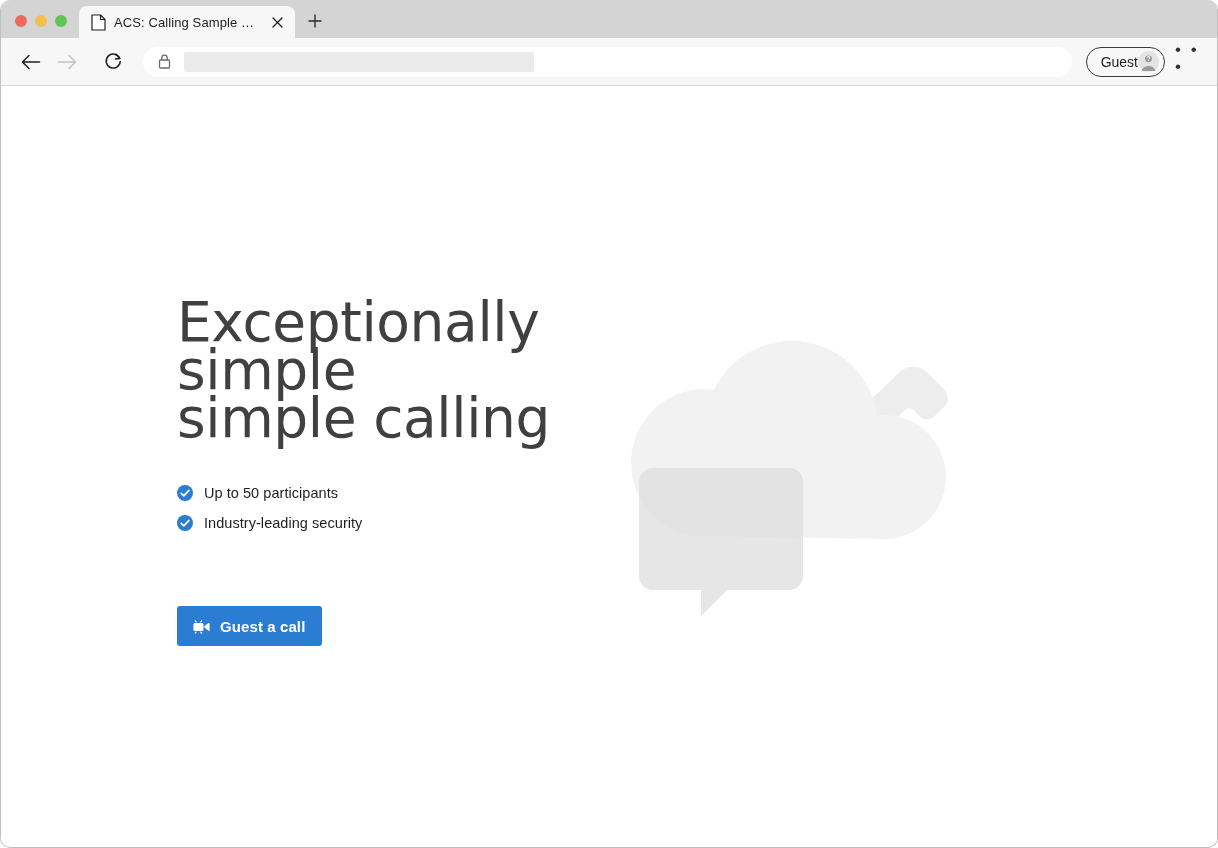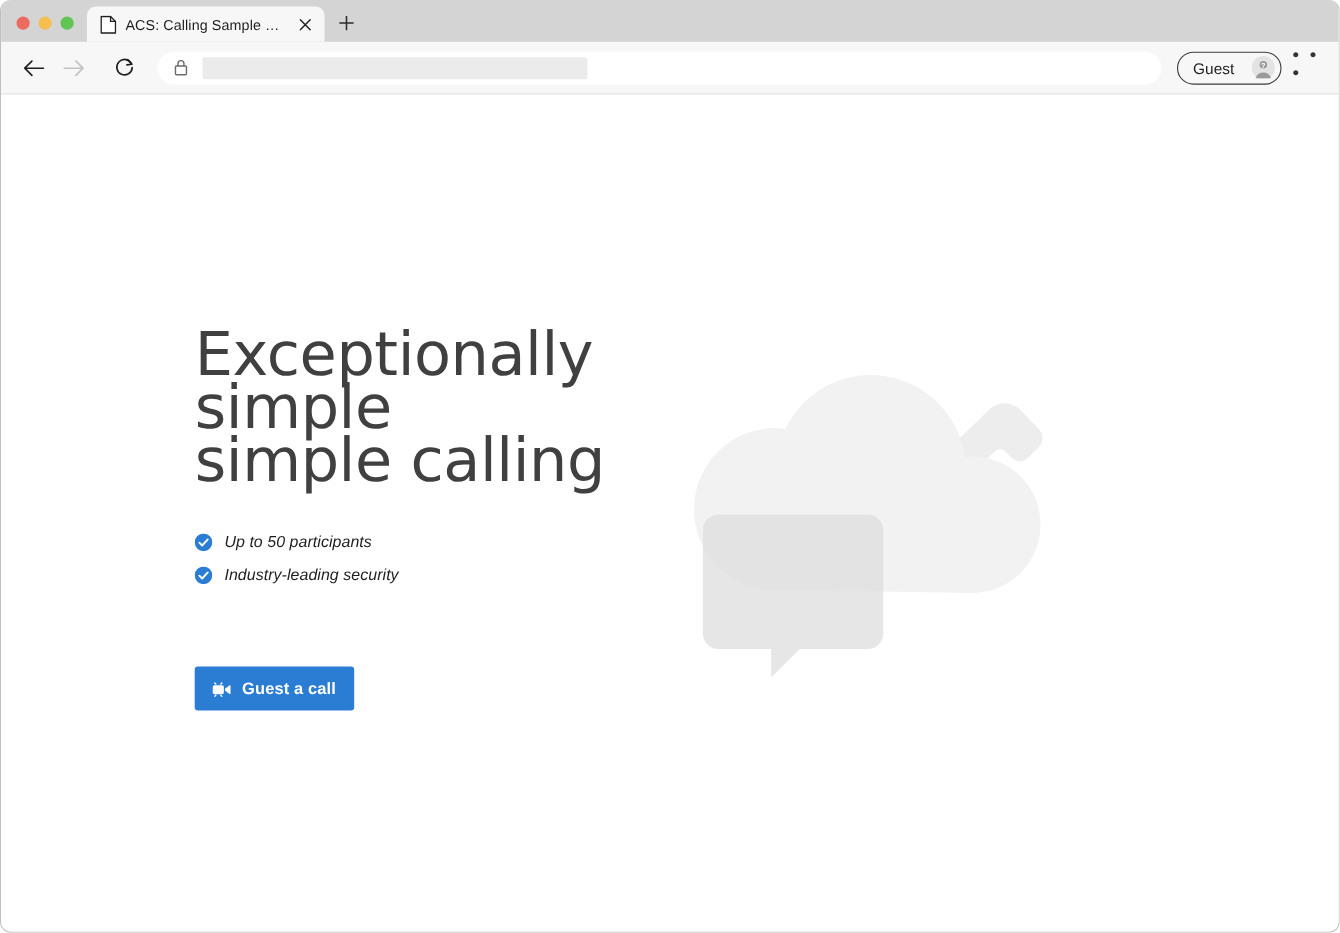--- a/index.html
+++ b/index.html
@@ -125,21 +125,21 @@
   }
 
   .profile-pill {
     flex: 0 0 auto;
     height: 30px;
     margin-left: 10px;
     border: 1px solid #3c3c3c;
     border-radius: 16px;
     display: flex;
     align-items: center;
-    gap: 16px;
+    gap: 0;
     padding: 0 5px 0 14px;
     background: #f7f7f7;
   }
   .profile-label { font-size: 14px; color: #1f1f1f; white-space: nowrap; }
   .profile-avatar { width: 21px; height: 21px; display: block; flex: 0 0 auto; }
 
   .more-btn {
     flex: 0 0 auto;
     width: 32px; height: 32px;
     margin-left: 6px;
@@ -179,21 +179,20 @@
     margin-top: 42px;
     list-style: none;
   }
 
   .feature-item {
     display: flex;
     align-items: center;
     gap: 11px;
     margin-bottom: 12px;
     height: 18px;
-    font-style: italic;
   }
 
   .check-icon { width: 16px; height: 16px; display: block; flex: 0 0 auto; }
 
   .feature-text {
     font-size: 14.5px;
     color: #201f1e;
     line-height: 18px;
     letter-spacing: 0.05px;
   }

